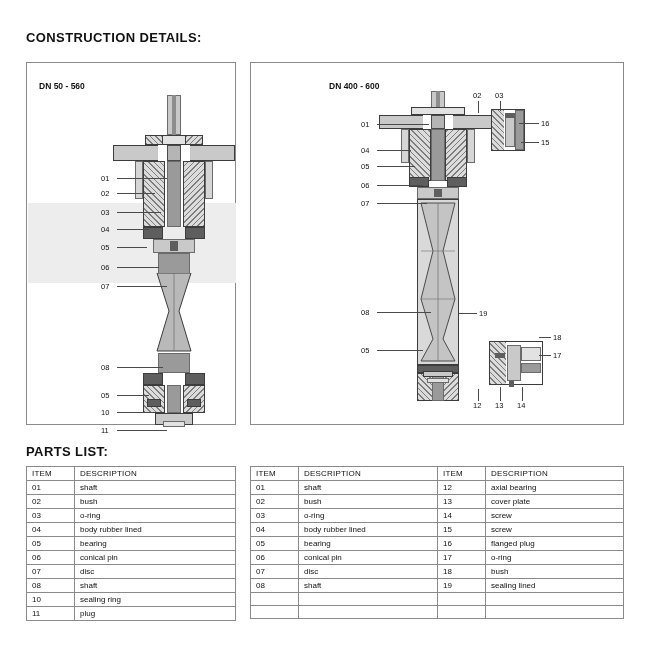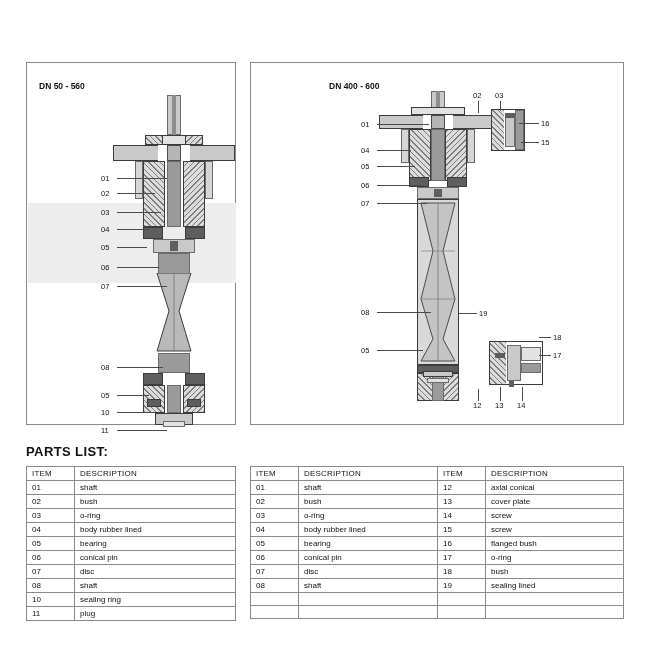--- a/index.html
+++ b/index.html
@@ -109,20 +109,21 @@
   #table-right { left: 250px; top: 466px; width: 374px; }
   #table-left col.c-item { width: 48px; }
   #table-right col.c-item { width: 48px; }
   #table-right col.c-desc { width: 139px; }
 </style>
 </head>
 <body>
 
 <div class="page">
 
+  <div class="section-title" id="title-construction">CONSTRUCTION DETAILS:</div>
 
   <div class="panel" id="panel-left">
 
     <div class="panel-label" style="left:12px; top:18px;">DN 50 - 560</div>
 
     <div class="centerband" style="left:1px; top:140px; width:208px; height:80px;"></div>
 
     <div class="part g-light edge-thin" style="left:140px; top:32px; width:14px; height:40px;"></div>
     <div class="part" style="left:145px; top:32px; width:4px; height:40px; background:#8d8d8d;"></div>
 
@@ -380,21 +381,21 @@
         <th>DESCRIPTION</th>
         <th>ITEM</th>
         <th>DESCRIPTION</th>
       </tr>
     </thead>
     <tbody id="tbody-right">
         <tr>
           <td>01</td>
           <td>shaft</td>
           <td>12</td>
-          <td>axial conical</td>
+          <td>axial bearing</td>
         </tr>
         <tr>
           <td>02</td>
           <td>bush</td>
           <td>13</td>
           <td>cover plate</td>
         </tr>
         <tr>
           <td>03</td>
           <td>o-ring</td>
@@ -404,21 +405,21 @@
         <tr>
           <td>04</td>
           <td>body rubber lined</td>
           <td>15</td>
           <td>screw</td>
         </tr>
         <tr>
           <td>05</td>
           <td>bearing</td>
           <td>16</td>
-          <td>flanged bush</td>
+          <td>flanged plug</td>
         </tr>
         <tr>
           <td>06</td>
           <td>conical pin</td>
           <td>17</td>
           <td>o-ring</td>
         </tr>
         <tr>
           <td>07</td>
           <td>disc</td>

